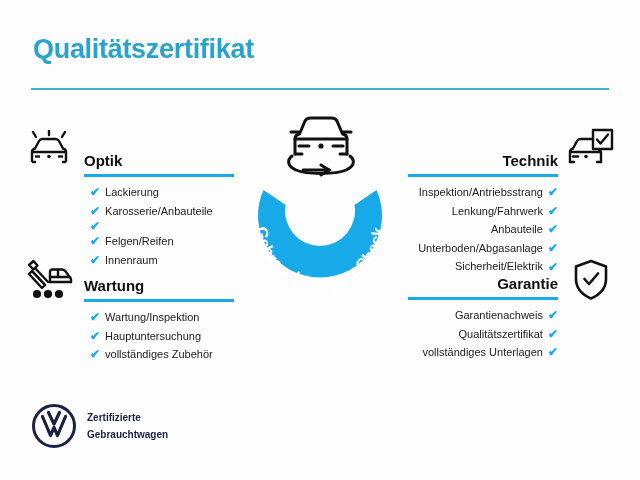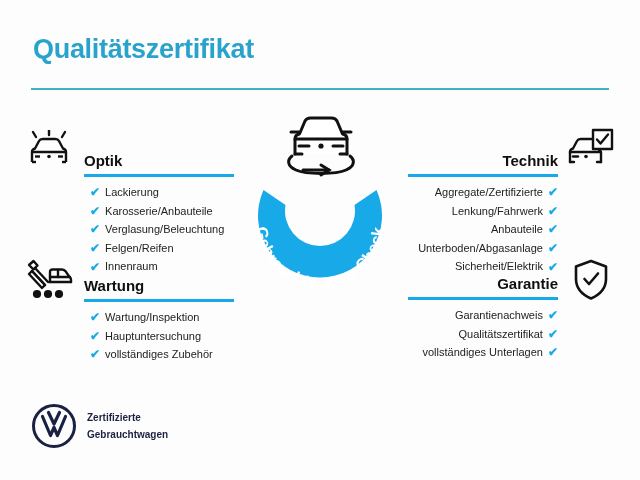--- a/index.html
+++ b/index.html
@@ -262,21 +262,20 @@
       <li>
         <span class="check">✔</span>
         <span>Lackierung</span>
       </li>
       <li>
         <span class="check">✔</span>
         <span>Karosserie/Anbauteile</span>
       </li>
       <li>
         <span class="check">✔</span>
-        <span>Verglasung/Beleuchtung</span>
       </li>
       <li>
         <span class="check">✔</span>
         <span>Felgen/Reifen</span>
       </li>
       <li>
         <span class="check">✔</span>
         <span>Innenraum</span>
       </li>
     </ul>
@@ -304,21 +303,21 @@
   </div>
 
   <div class="block right" id="block-technik">
     <div class="block-head">
       <div class="block-title">Technik</div>
       <div class="block-underline"></div>
     </div>
     <ul class="items">
       <li>
         <span class="check">✔</span>
-        <span>Aggregate/Zertifizierte</span>
+        <span>Inspektion/Antriebsstrang</span>
       </li>
       <li>
         <span class="check">✔</span>
         <span>Lenkung/Fahrwerk</span>
       </li>
       <li>
         <span class="check">✔</span>
         <span>Anbauteile</span>
       </li>
       <li>

